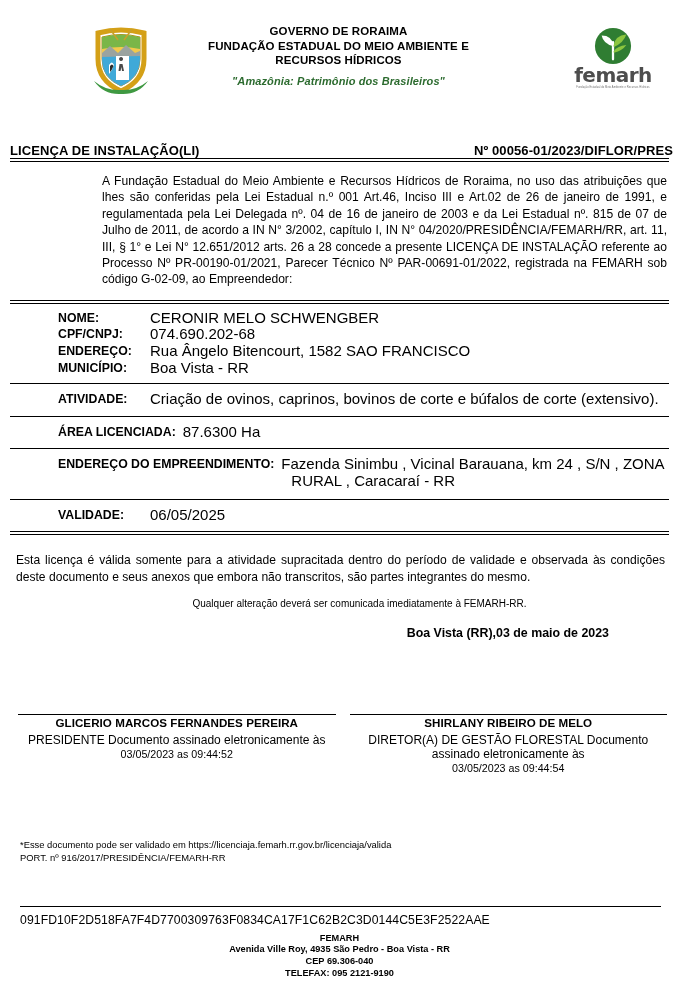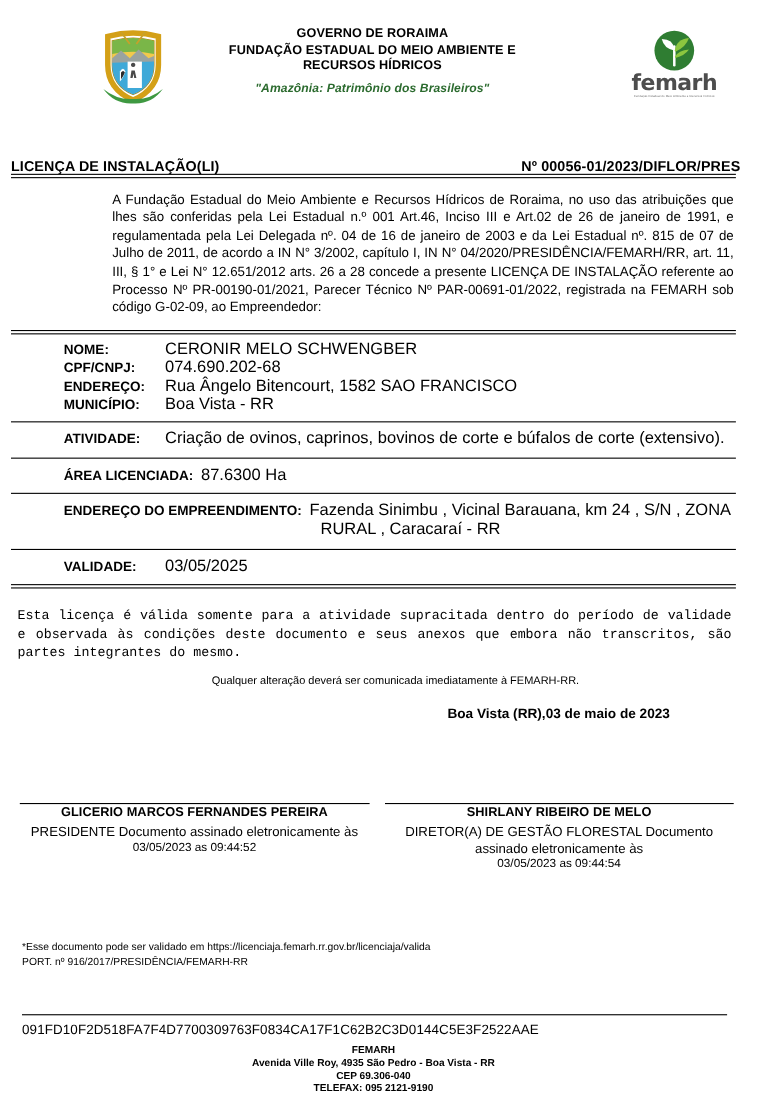--- a/index.html
+++ b/index.html
@@ -167,21 +167,20 @@
   .block-pad-sm { padding: 7px 0 8px 0; }
   .block-pad-md { padding: 7px 0 9px 0; }
 
   
   .closing {
     font-size: 12.1px;
     line-height: 16.4px;
     text-align: justify;
     margin: 17px 0 0 6px;
     padding-right: 4px;
-    font-family: Liberation Mono, monospace;
   }
   .notice {
     font-size: 10px;
     text-align: center;
     margin: 13px 0 0 40px;
   }
   .place-date {
     font-size: 12.4px;
     font-weight: 700;
     text-align: right;
@@ -358,21 +357,21 @@
           <span class="line2">RURAL , Caracaraí - RR</span>
         </span>
       </div>
     </div>
 
     <hr class="rule-single">
 
     <div class="field-block block-pad-sm">
       <div class="field-row">
         <span class="field-label w-fixed">VALIDADE:</span>
-        <span class="field-value">03/05/2025</span>
+        <span class="field-value">06/05/2025</span>
       </div>
     </div>
 
     <hr class="rule-double">
 
     <p class="closing">Esta licença é válida somente para a atividade supracitada dentro do período de validade e observada às condições deste documento e seus anexos que embora não transcritos, são partes integrantes do mesmo.</p>
     <p class="notice">Qualquer alteração deverá ser comunicada imediatamente à FEMARH-RR.</p>
     <p class="place-date">Boa Vista (RR),03 de maio de 2023</p>
 
     <div class="signatures">

